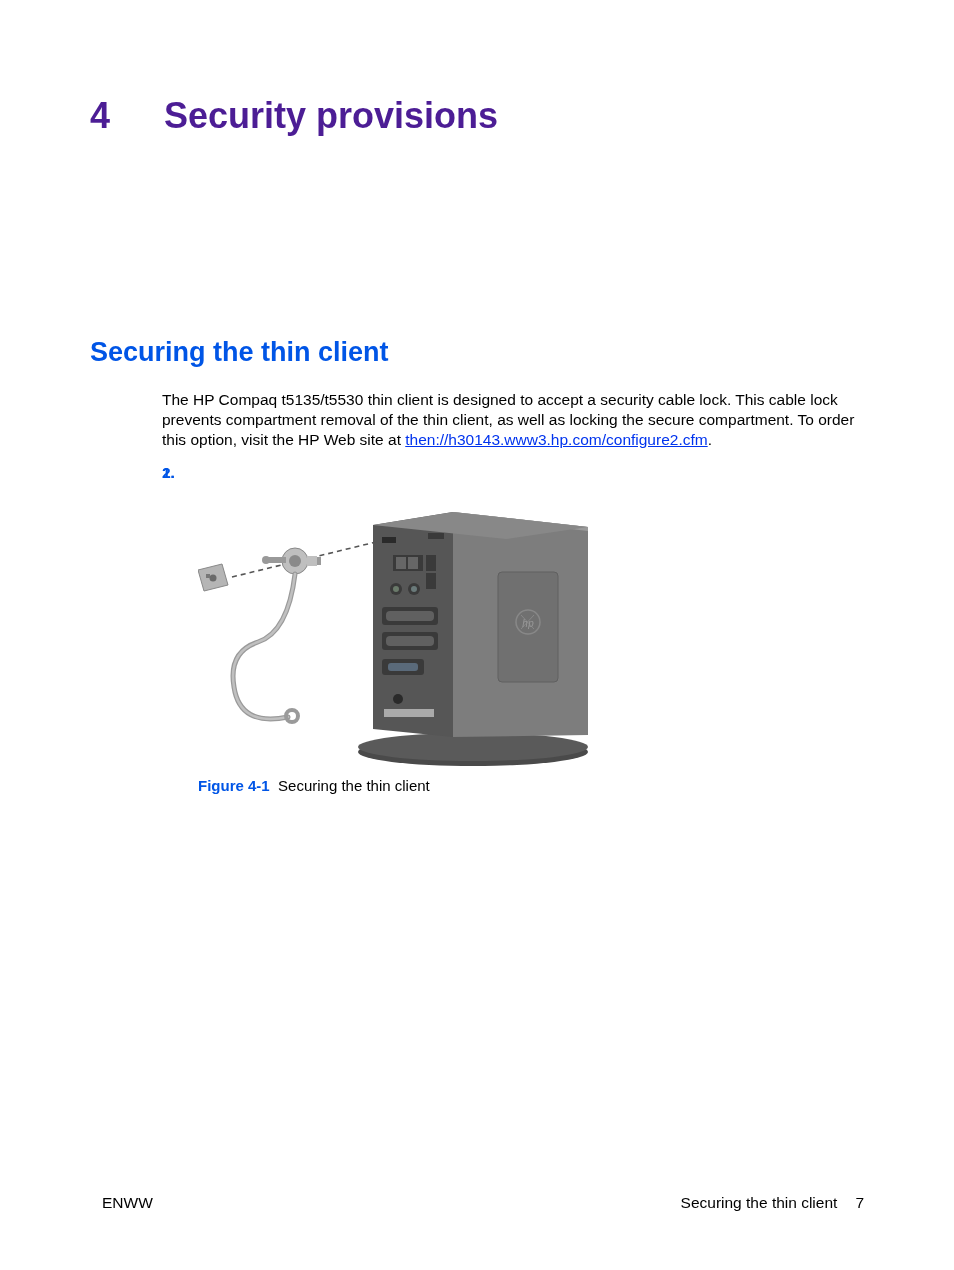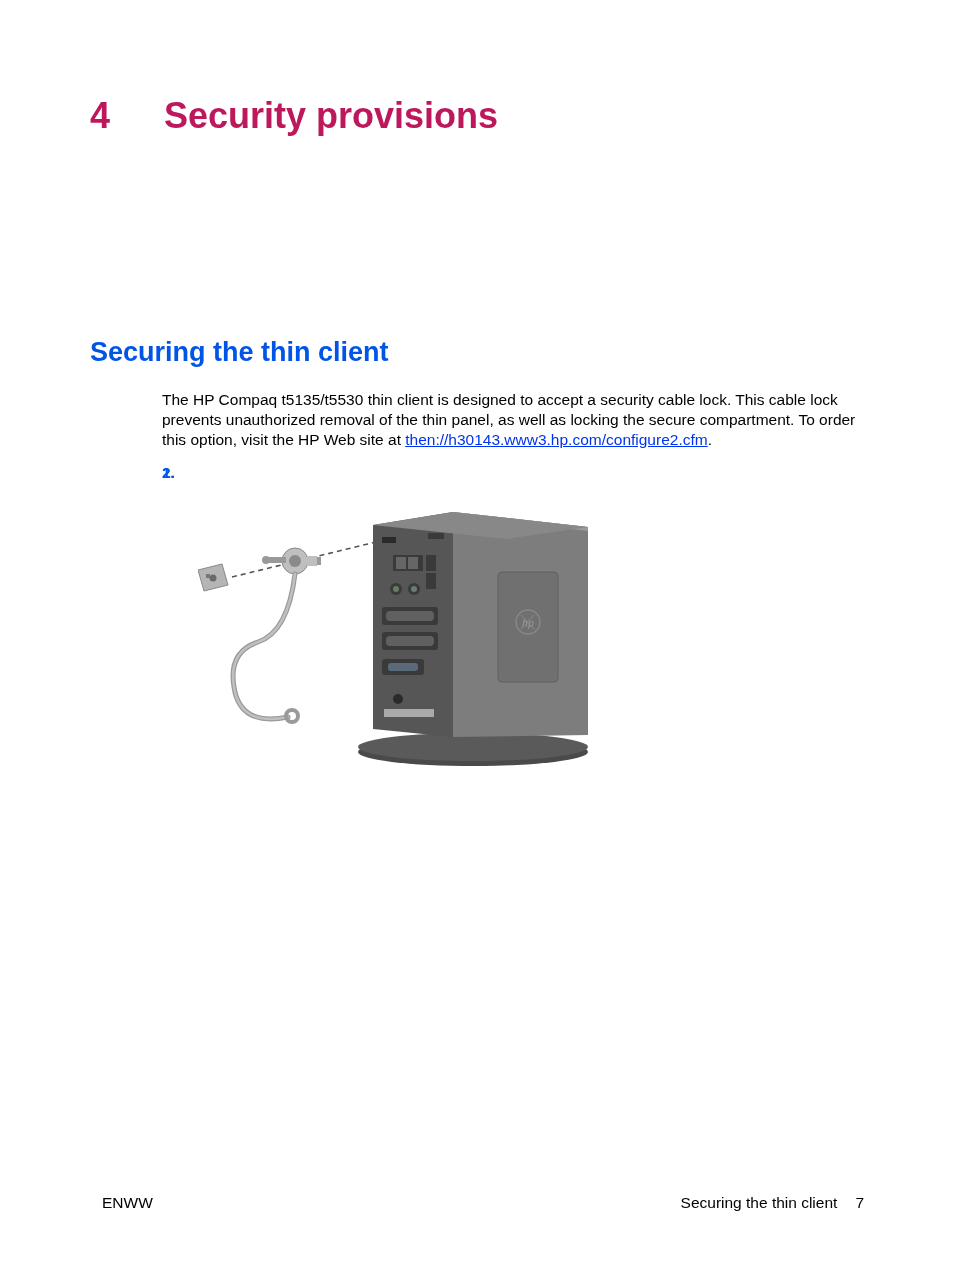--- a/index.html
+++ b/index.html
@@ -8,21 +8,21 @@
     height: 1270px;
     font-family: Arial, Helvetica, sans-serif;
     background: #fff;
     color: #000;
     position: relative;
   }
   .page {
     padding: 95px 90px 0 90px;
   }
   .chapter-title {
-    color: #be185d;
+    color: #4c1d95;
     font-size: 36px;
     font-weight: bold;
     margin-bottom: 200px;
   }
   .chapter-num { display: inline-block; width: 74px; }
   .section-title {
     color: #0055e6;
     font-size: 27px;
     font-weight: bold;
     margin-bottom: 22px;
@@ -83,21 +83,21 @@
 
 <div class="page">
   <h1 class="chapter-title">
     <span class="chapter-num">4</span><span>Security provisions</span>
   </h1>
 
   <h2 class="section-title">Securing the thin client</h2>
 
   <div class="body-indent">
     <p class="para">
-      <span>The HP Compaq t5135/t5530 thin client is designed to accept a security cable lock. This cable lock prevents unauthorized removal of the thin panel, as well as locking the secure compartment. To order this option, visit the HP Web site at </span><a href="#" class="link">then://h30143.www3.hp.com/configure2.cfm</a><span>.</span>
+      <span>The HP Compaq t5135/t5530 thin client is designed to accept a security cable lock. This cable lock prevents compartment removal of the thin client, as well as locking the secure compartment. To order this option, visit the HP Web site at </span><a href="#" class="link">then://h30143.www3.hp.com/configure2.cfm</a><span>.</span>
     </p>
 
     <ol class="steps">
       <li>
         <span class="step-num">1.</span>
       </li>
       <li>
         <span class="step-num">2.</span>
       </li>
     </ol>
@@ -166,20 +166,23 @@
         <g>
           <path d="M 0 93 L 24 87 L 30 108 L 6 114 Z" fill="#b5b5b5" stroke="#888"></path>
           <circle cx="15" cy="101" r="3.5" fill="#6a6a6a"></circle>
           <rect x="8" y="97" width="4" height="4" fill="#777"></rect>
         </g>
 
         <circle cx="94" cy="239" r="6" fill="none" stroke="#9a9a9a" stroke-width="4"></circle>
       </svg>
     </div>
 
+    <p class="fig-caption">
+      <span class="fig-label">Figure 4-1</span>&nbsp;&nbsp;<span>Securing the thin client</span>
+    </p>
   </div>
 </div>
 
 <div class="footer">
   <span>ENWW</span>
   <span class="footer-right">
     <span>Securing the thin client</span>
     <span>7</span>
   </span>
 </div>

